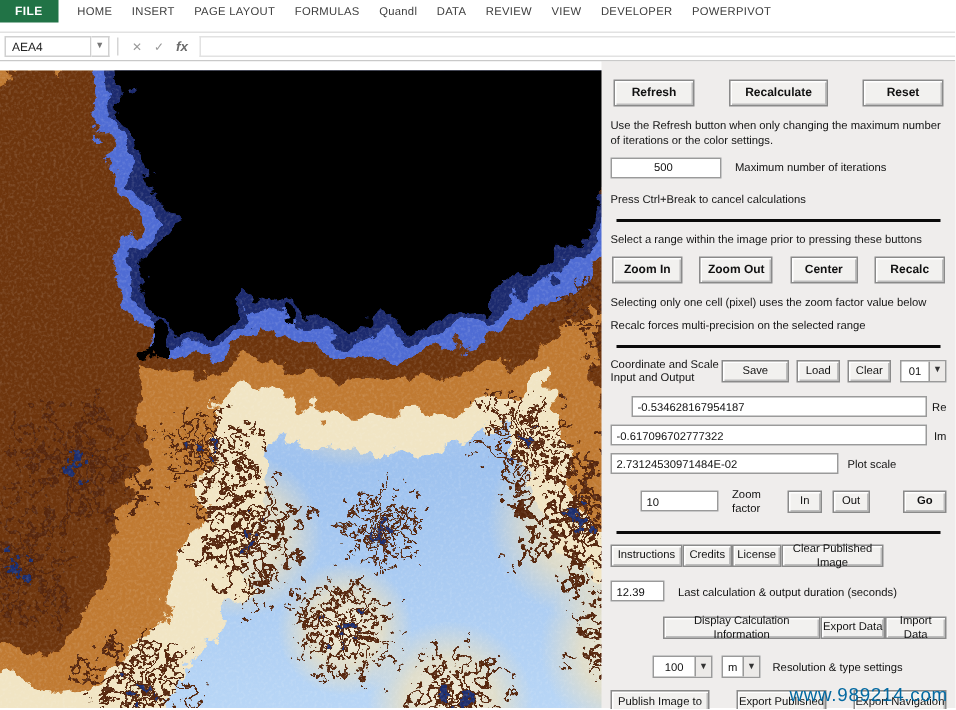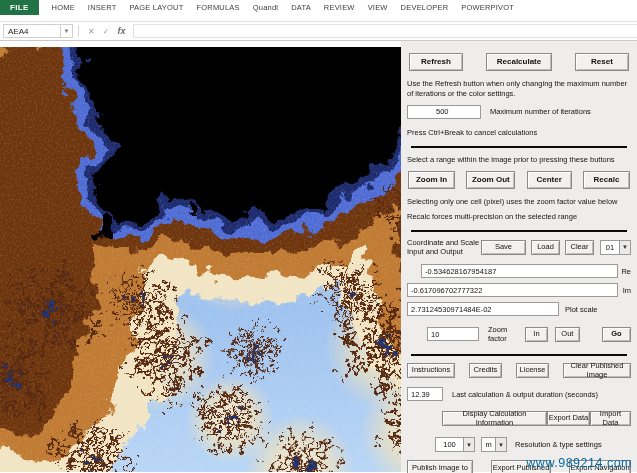--- a/index.html
+++ b/index.html
@@ -261,21 +261,21 @@
       <div class="row" style="margin-top:9px;padding-left:20px;">
         <input class="tin" style="width: 52px;" value="10">
         <span style="margin-left:9px;">Zoom factor</span>
         <div class="btn sm" style="width:24px; margin-left:auto;">In</div>
         <div class="btn sm" style="width:27px; margin-left:7px;">Out</div>
         <div class="btn sm" style="width:31px; margin-left:22px; font-weight:bold;">Go</div>
       </div>
 
       <div class="divider" style="margin-top:11px;"></div>
 
-      <div class="row" style="margin-top:7px; justify-content:space-between;">
+      <div class="row" style="margin-top:7px; ">
         <div class="btn sm" style="width:48px;">Instructions</div>
         <div class="btn sm" style="width:33px;">Credits</div>
         <div class="btn sm" style="width:33px;">License</div>
         <div class="btn sm" style="width:68px;">Clear Published Image</div>
       </div>
 
       <div class="row" style="margin-top:9px;">
         <input class="tin" style="width: 36px;" value="12.39">
         <span class="lbl-right" style="margin-left:9px;">Last calculation &amp; output duration (seconds)</span>
       </div>

